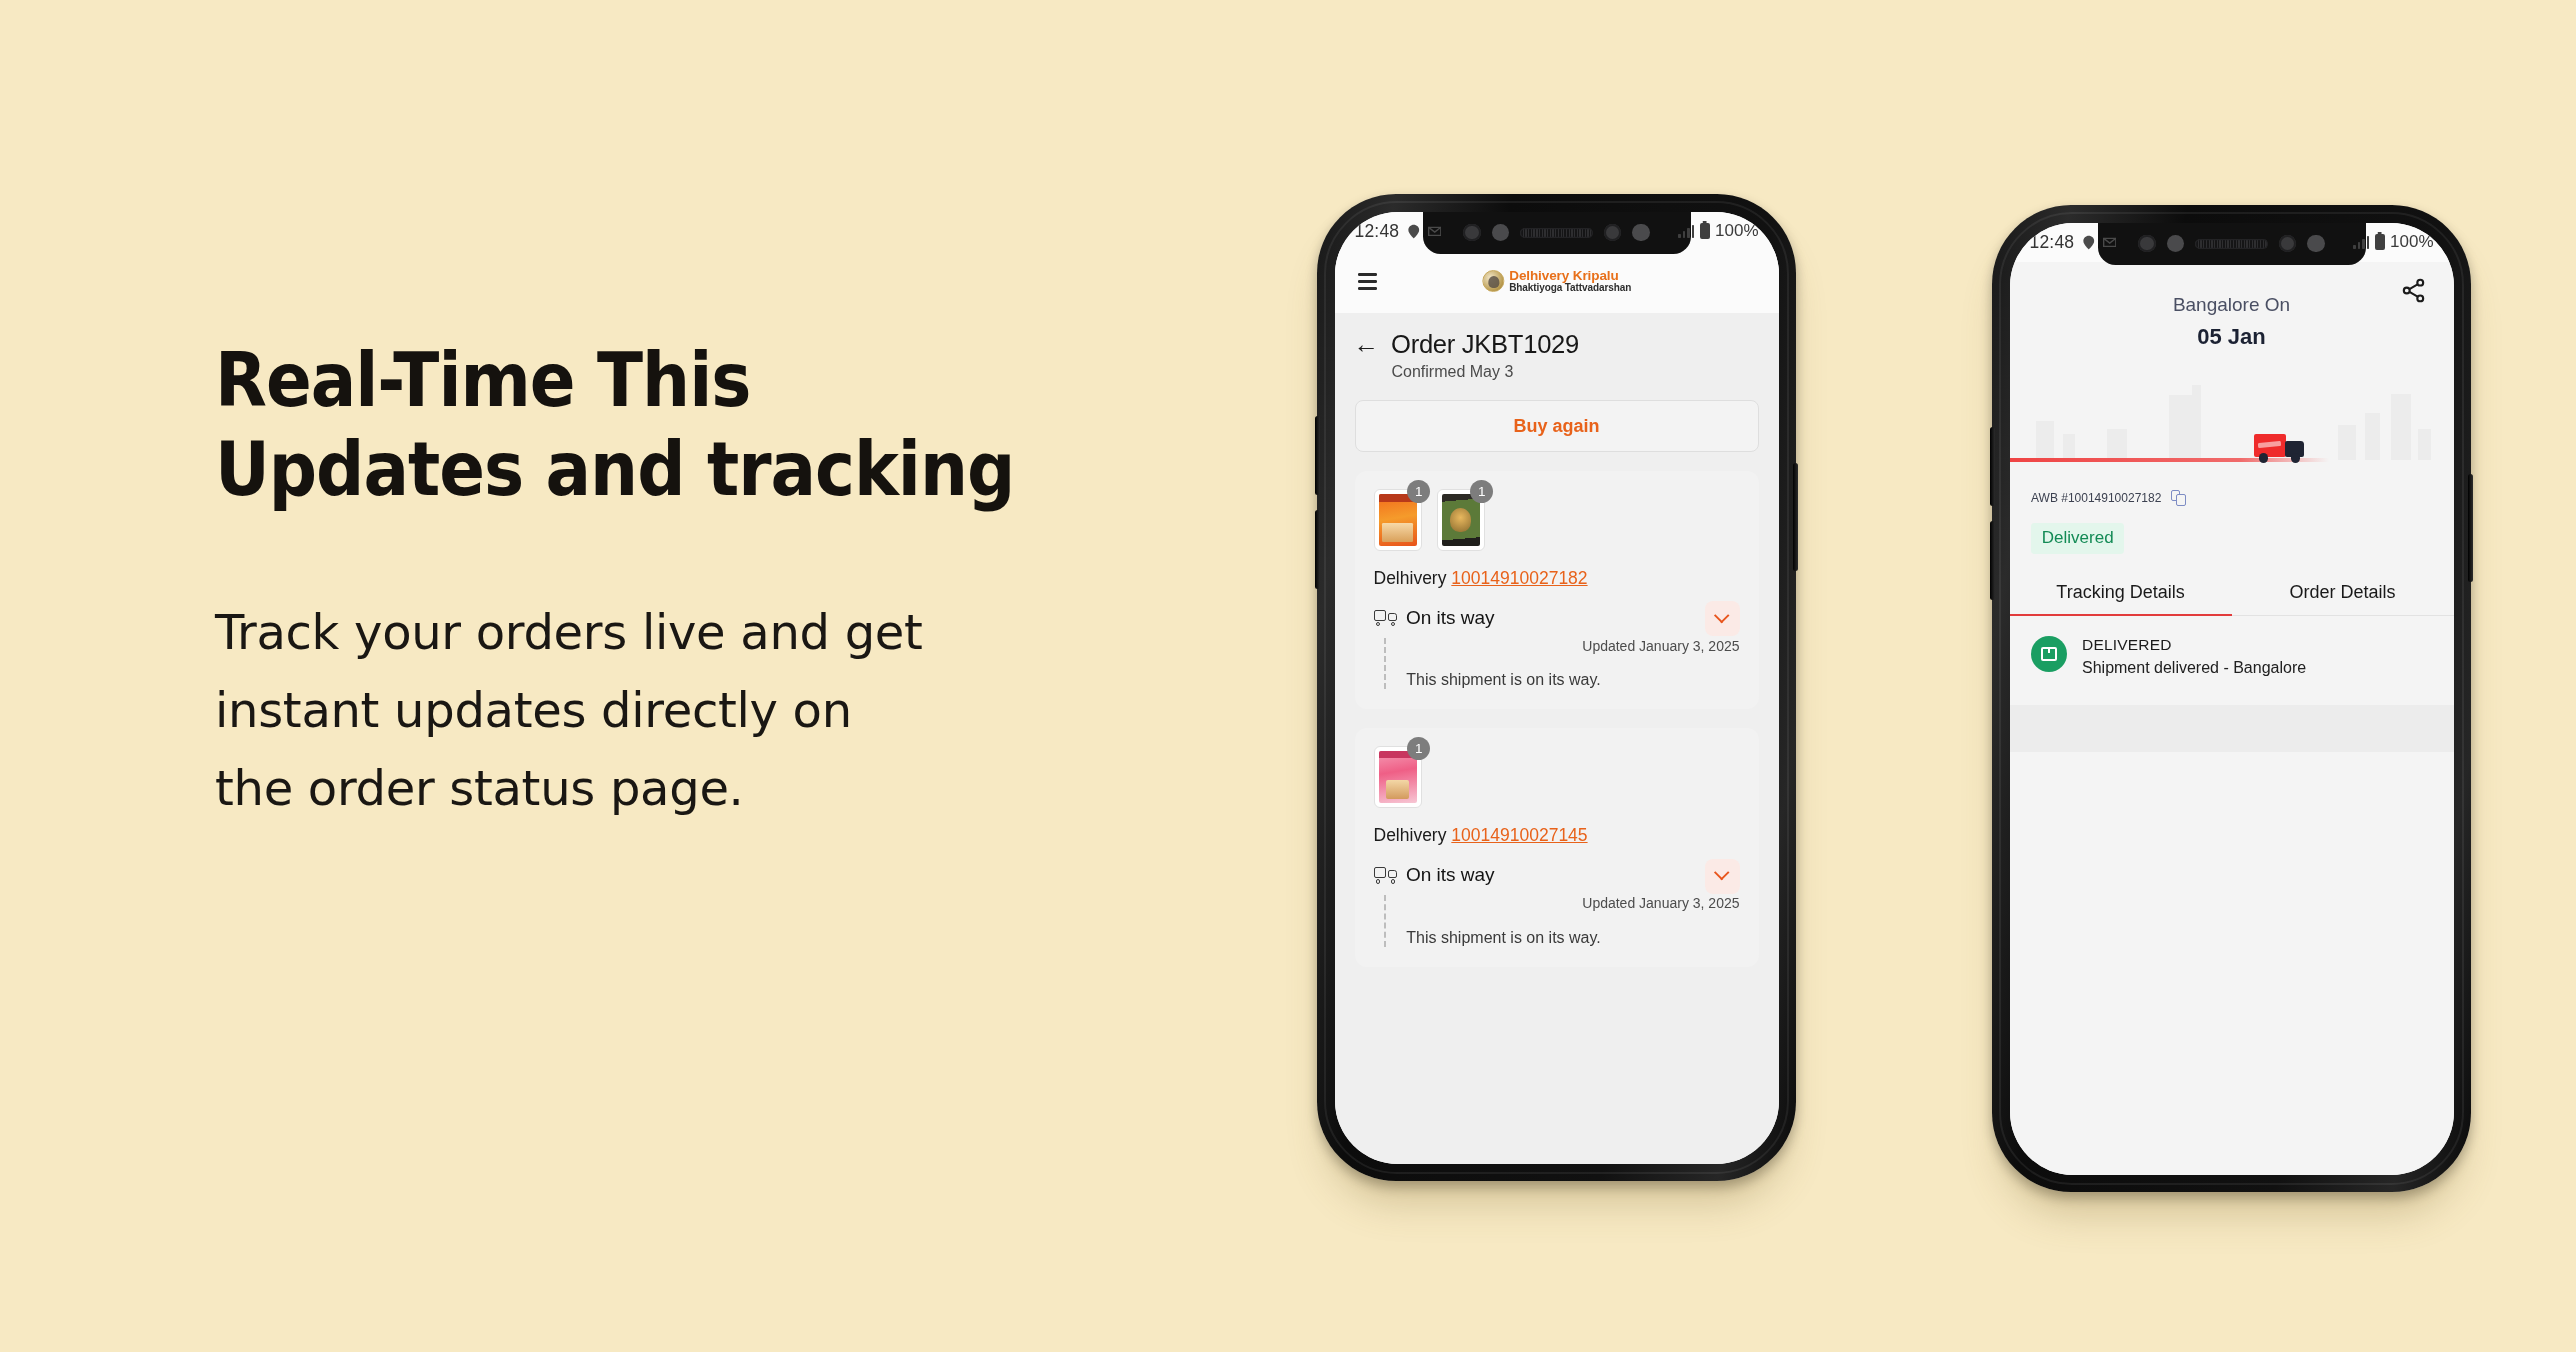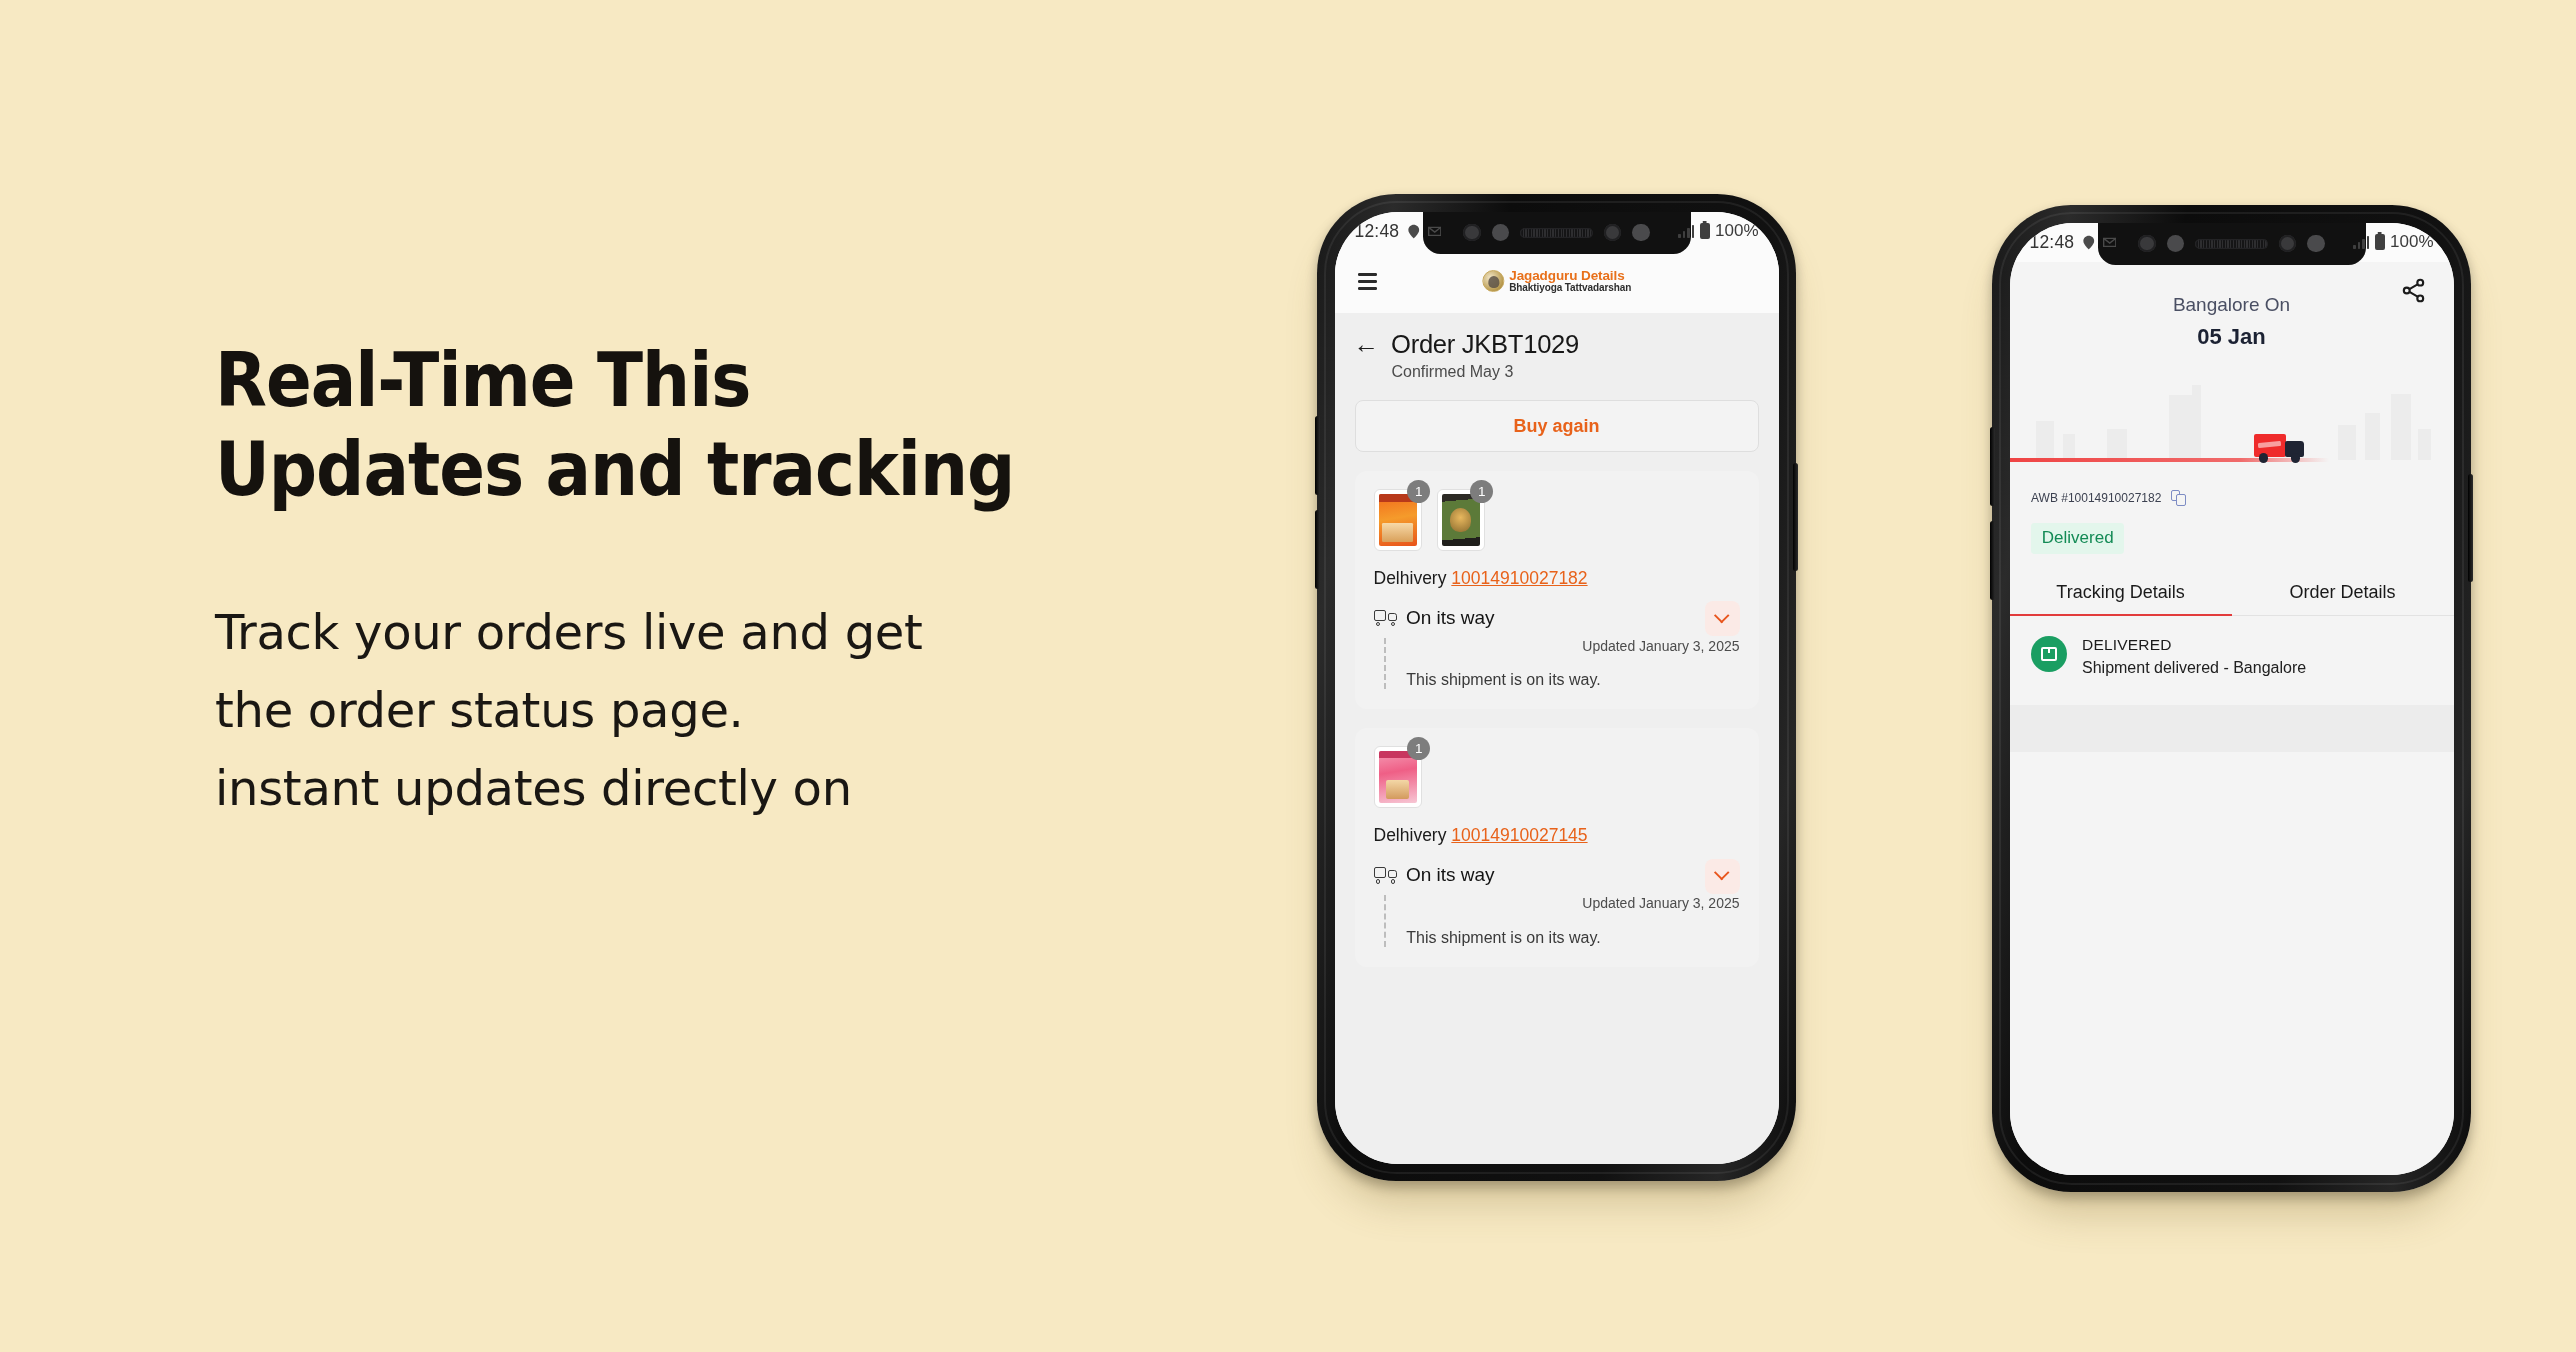--- a/index.html
+++ b/index.html
@@ -265,22 +265,22 @@
 
 <div class="stage">
 
   <div class="copy">
     <div class="headline">
       <span class="l">Real-Time This</span>
       <span class="l">Updates and tracking</span>
     </div>
     <div class="subcopy">
       <span class="l">Track your orders live and get</span>
+      <span class="l">instant updates directly on</span>
       <span class="l">the order status page.</span>
-      <span class="l">instant updates directly on</span>
     </div>
   </div>
 
   <div class="phone p1">
     <div class="side-btn vol"></div>
     <div class="side-btn vol2"></div>
     <div class="side-btn power"></div>
     <div class="screen">
 
       <div class="statusbar">
@@ -317,21 +317,21 @@
 
         <div class="app-header">
           <div class="hamburger">
               <span></span>
               <span></span>
               <span></span>
             </div>
           <div class="brand">
             <span class="brand-mark"></span>
             <span class="brand-text">
-              <span class="brand-title" style="display:block">Jagadguru Details</span>
+              <span class="brand-title" style="display:block">Delhivery Kripalu</span>
               <span class="brand-sub" style="display:block">Bhaktiyoga Tattvadarshan</span>
             </span>
           </div>
         </div>
 
         <div class="order-head">
           <div class="order-title-row">
             <span class="back-arrow">←</span>
             <span class="order-title">Order JKBT1029</span>
           </div>

